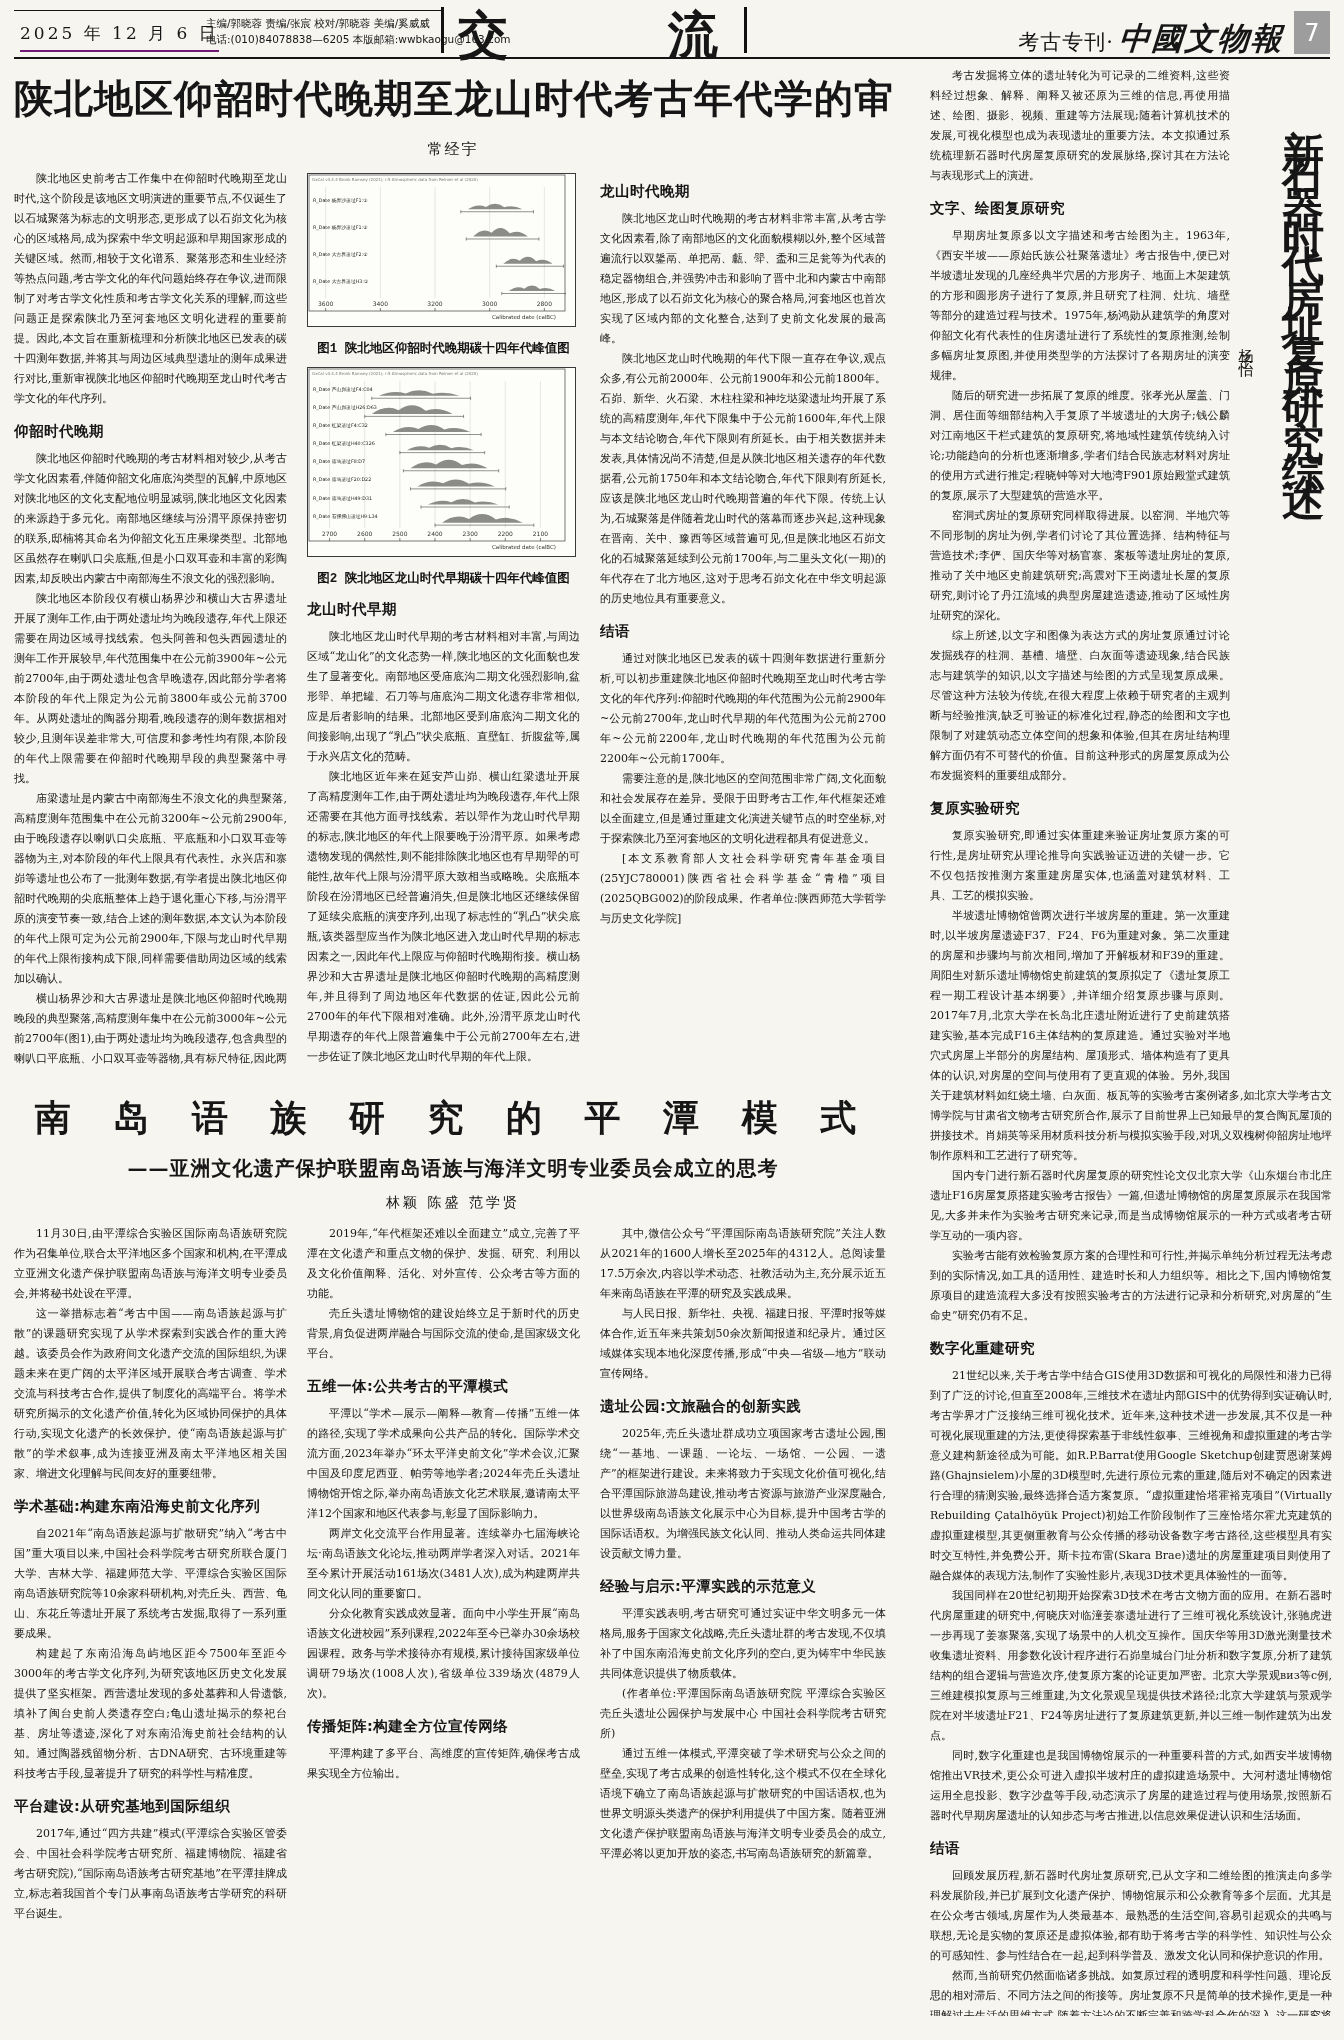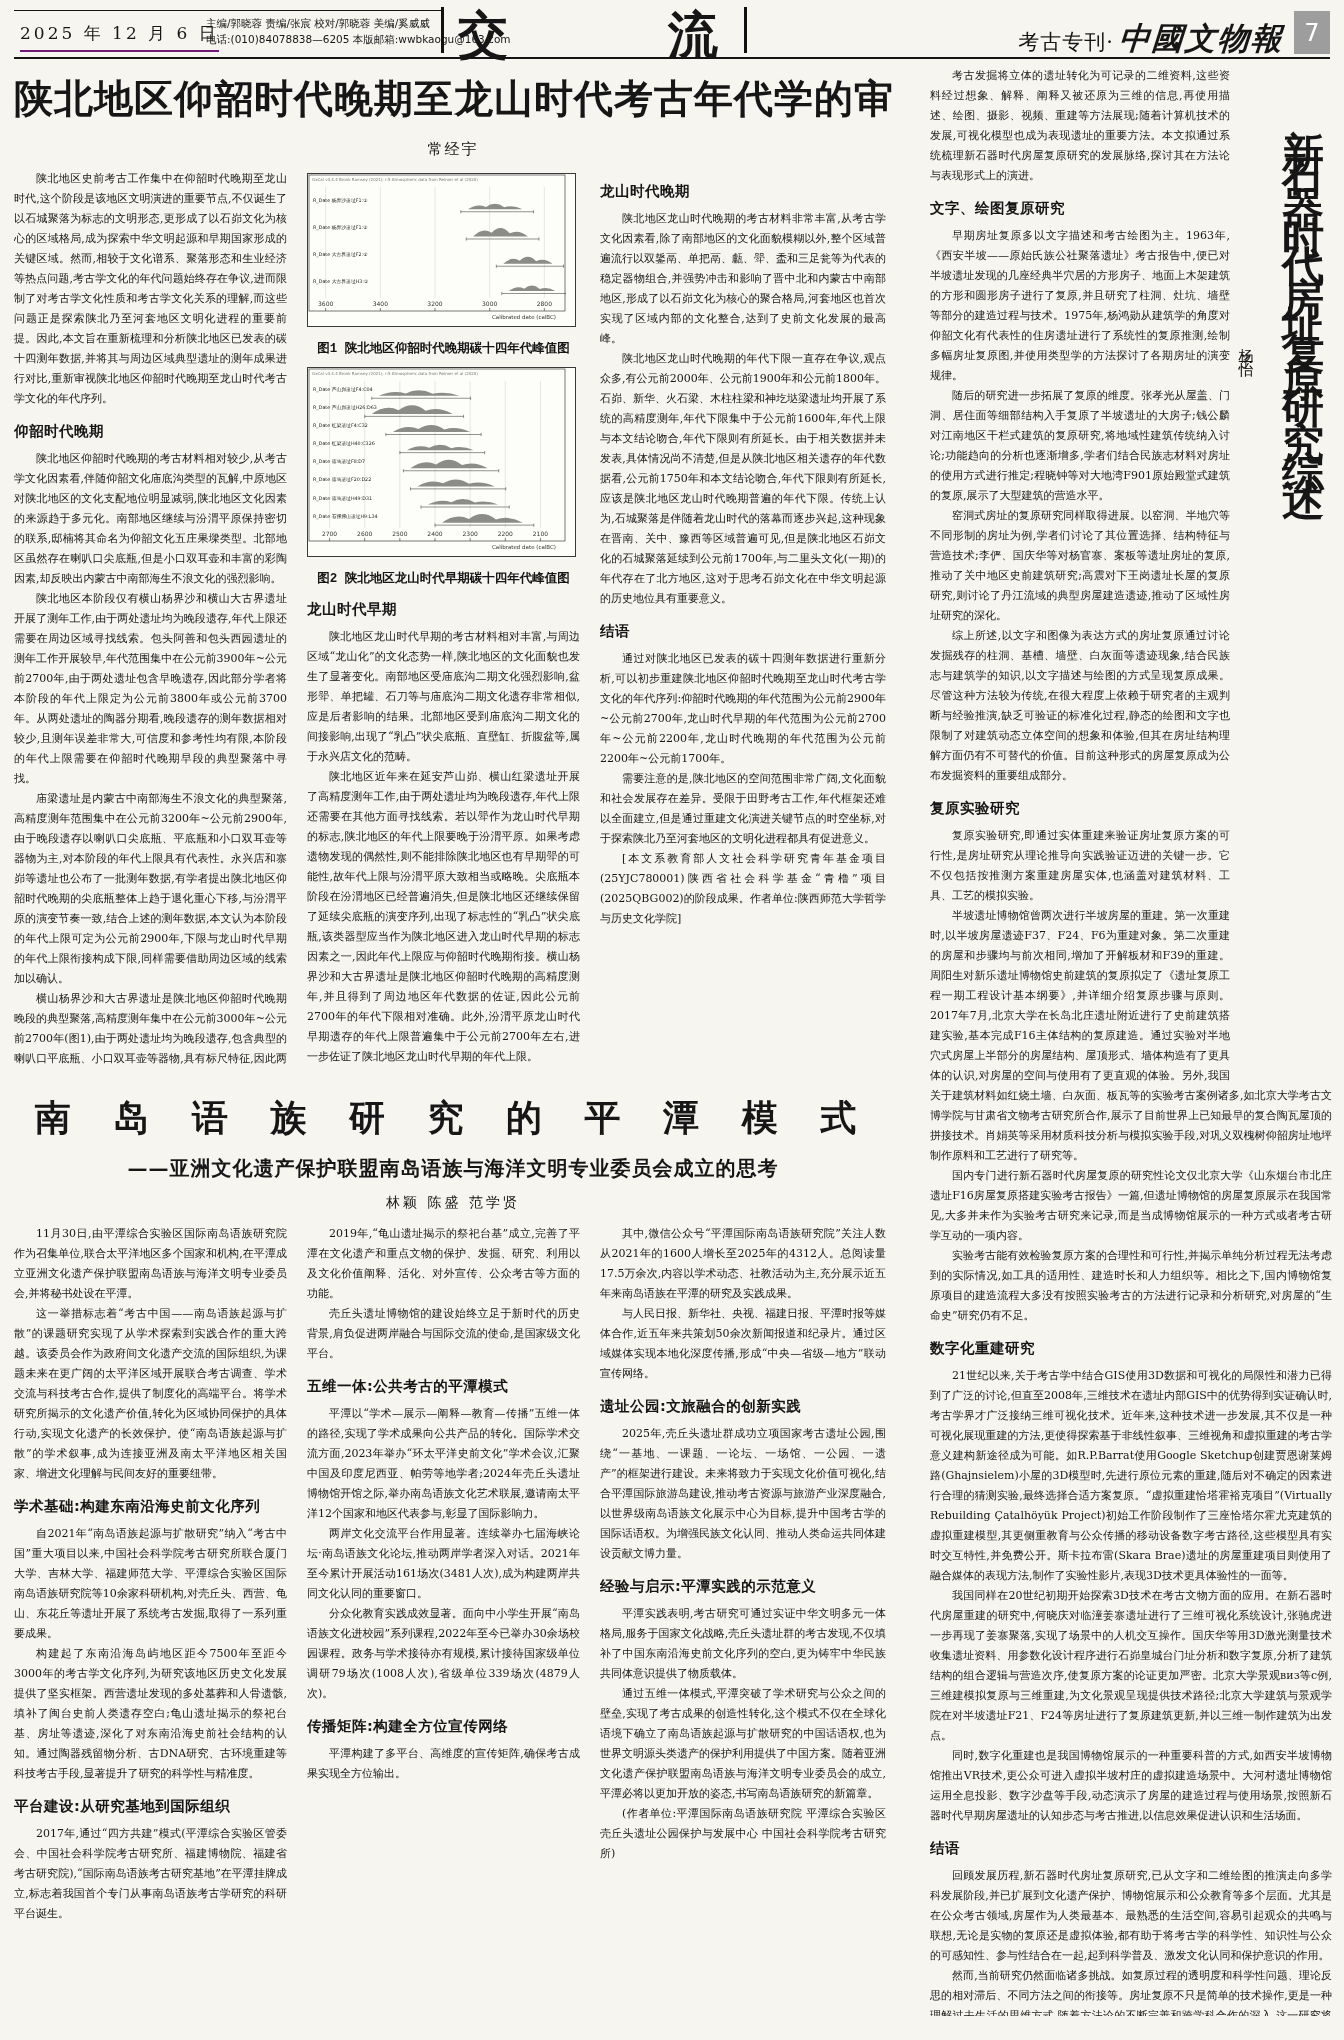--- a/index.html
+++ b/index.html
@@ -217,38 +217,38 @@
     <div class="col c273">
         <p class="para">11月30日,由平潭综合实验区国际南岛语族研究院作为召集单位,联合太平洋地区多个国家和机构,在平潭成立亚洲文化遗产保护联盟南岛语族与海洋文明专业委员会,并将秘书处设在平潭。</p>
         <p class="para">这一举措标志着“考古中国——南岛语族起源与扩散”的课题研究实现了从学术探索到实践合作的重大跨越。该委员会作为政府间文化遗产交流的国际组织,为课题未来在更广阔的太平洋区域开展联合考古调查、学术交流与科技考古合作,提供了制度化的高端平台。将学术研究所揭示的文化遗产价值,转化为区域协同保护的具体行动,实现文化遗产的长效保护。使“南岛语族起源与扩散”的学术叙事,成为连接亚洲及南太平洋地区相关国家、增进文化理解与民间友好的重要纽带。</p>
         <h3 class="sec-h">学术基础:构建东南沿海史前文化序列</h3>
         <p class="para">自2021年“南岛语族起源与扩散研究”纳入“考古中国”重大项目以来,中国社会科学院考古研究所联合厦门大学、吉林大学、福建师范大学、平潭综合实验区国际南岛语族研究院等10余家科研机构,对壳丘头、西营、龟山、东花丘等遗址开展了系统考古发掘,取得了一系列重要成果。</p>
         <p class="para">构建起了东南沿海岛屿地区距今7500年至距今3000年的考古学文化序列,为研究该地区历史文化发展提供了坚实框架。西营遗址发现的多处墓葬和人骨遗骸,填补了闽台史前人类遗存空白;龟山遗址揭示的祭祀台基、房址等遗迹,深化了对东南沿海史前社会结构的认知。通过陶器残留物分析、古DNA研究、古环境重建等科技考古手段,显著提升了研究的科学性与精准度。</p>
         <h3 class="sec-h">平台建设:从研究基地到国际组织</h3>
         <p class="para">2017年,通过“四方共建”模式(平潭综合实验区管委会、中国社会科学院考古研究所、福建博物院、福建省考古研究院),“国际南岛语族考古研究基地”在平潭挂牌成立,标志着我国首个专门从事南岛语族考古学研究的科研平台诞生。</p>
       </div>
     <div class="col c273">
-        <p class="para">2019年,“龟山遗址揭示的祭祀台基”成立,完善了平潭在文化遗产和重点文物的保护、发掘、研究、利用以及文化价值阐释、活化、对外宣传、公众考古等方面的功能。</p>
+        <p class="para">2019年,“年代框架还难以全面建立”成立,完善了平潭在文化遗产和重点文物的保护、发掘、研究、利用以及文化价值阐释、活化、对外宣传、公众考古等方面的功能。</p>
         <p class="para">壳丘头遗址博物馆的建设始终立足于新时代的历史背景,肩负促进两岸融合与国际交流的使命,是国家级文化平台。</p>
         <h3 class="sec-h">五维一体:公共考古的平潭模式</h3>
         <p class="para">平潭以“学术—展示—阐释—教育—传播”五维一体的路径,实现了学术成果向公共产品的转化。国际学术交流方面,2023年举办“环太平洋史前文化”学术会议,汇聚中国及印度尼西亚、帕劳等地学者;2024年壳丘头遗址博物馆开馆之际,举办南岛语族文化艺术联展,邀请南太平洋12个国家和地区代表参与,彰显了国际影响力。</p>
         <p class="para">两岸文化交流平台作用显著。连续举办七届海峡论坛·南岛语族文化论坛,推动两岸学者深入对话。2021年至今累计开展活动161场次(3481人次),成为构建两岸共同文化认同的重要窗口。</p>
         <p class="para">分众化教育实践成效显著。面向中小学生开展“南岛语族文化进校园”系列课程,2022年至今已举办30余场校园课程。政务与学术接待亦有规模,累计接待国家级单位调研79场次(1008人次),省级单位339场次(4879人次)。</p>
         <h3 class="sec-h">传播矩阵:构建全方位宣传网络</h3>
         <p class="para">平潭构建了多平台、高维度的宣传矩阵,确保考古成果实现全方位输出。</p>
       </div>
     <div class="col c286">
         <p class="para">其中,微信公众号“平潭国际南岛语族研究院”关注人数从2021年的1600人增长至2025年的4312人。总阅读量17.5万余次,内容以学术动态、社教活动为主,充分展示近五年来南岛语族在平潭的研究及实践成果。</p>
         <p class="para">与人民日报、新华社、央视、福建日报、平潭时报等媒体合作,近五年来共策划50余次新闻报道和纪录片。通过区域媒体实现本地化深度传播,形成“中央—省级—地方”联动宣传网络。</p>
         <h3 class="sec-h">遗址公园:文旅融合的创新实践</h3>
         <p class="para">2025年,壳丘头遗址群成功立项国家考古遗址公园,围绕“一基地、一课题、一论坛、一场馆、一公园、一遗产”的框架进行建设。未来将致力于实现文化价值可视化,结合平潭国际旅游岛建设,推动考古资源与旅游产业深度融合,以世界级南岛语族文化展示中心为目标,提升中国考古学的国际话语权。为增强民族文化认同、推动人类命运共同体建设贡献文博力量。</p>
         <h3 class="sec-h">经验与启示:平潭实践的示范意义</h3>
         <p class="para">平潭实践表明,考古研究可通过实证中华文明多元一体格局,服务于国家文化战略,壳丘头遗址群的考古发现,不仅填补了中国东南沿海史前文化序列的空白,更为铸牢中华民族共同体意识提供了物质载体。</p>
+        <p class="para">(作者单位:平潭国际南岛语族研究院 平潭综合实验区壳丘头遗址公园保护与发展中心 中国社会科学院考古研究所)</p>
         <p class="para">通过五维一体模式,平潭突破了学术研究与公众之间的壁垒,实现了考古成果的创造性转化,这个模式不仅在全球化语境下确立了南岛语族起源与扩散研究的中国话语权,也为世界文明源头类遗产的保护利用提供了中国方案。随着亚洲文化遗产保护联盟南岛语族与海洋文明专业委员会的成立,平潭必将以更加开放的姿态,书写南岛语族研究的新篇章。</p>
-        <p class="para">(作者单位:平潭国际南岛语族研究院 平潭综合实验区壳丘头遗址公园保护与发展中心 中国社会科学院考古研究所)</p>
       </div>
   </div>
 </div>
 
 <div class="ra">
   <div class="vwrap">
     <div class="vtitle">新石器时代房址复原研究综述</div>
     <div class="vbyline">杨子怡</div>
   </div>
   <div>

